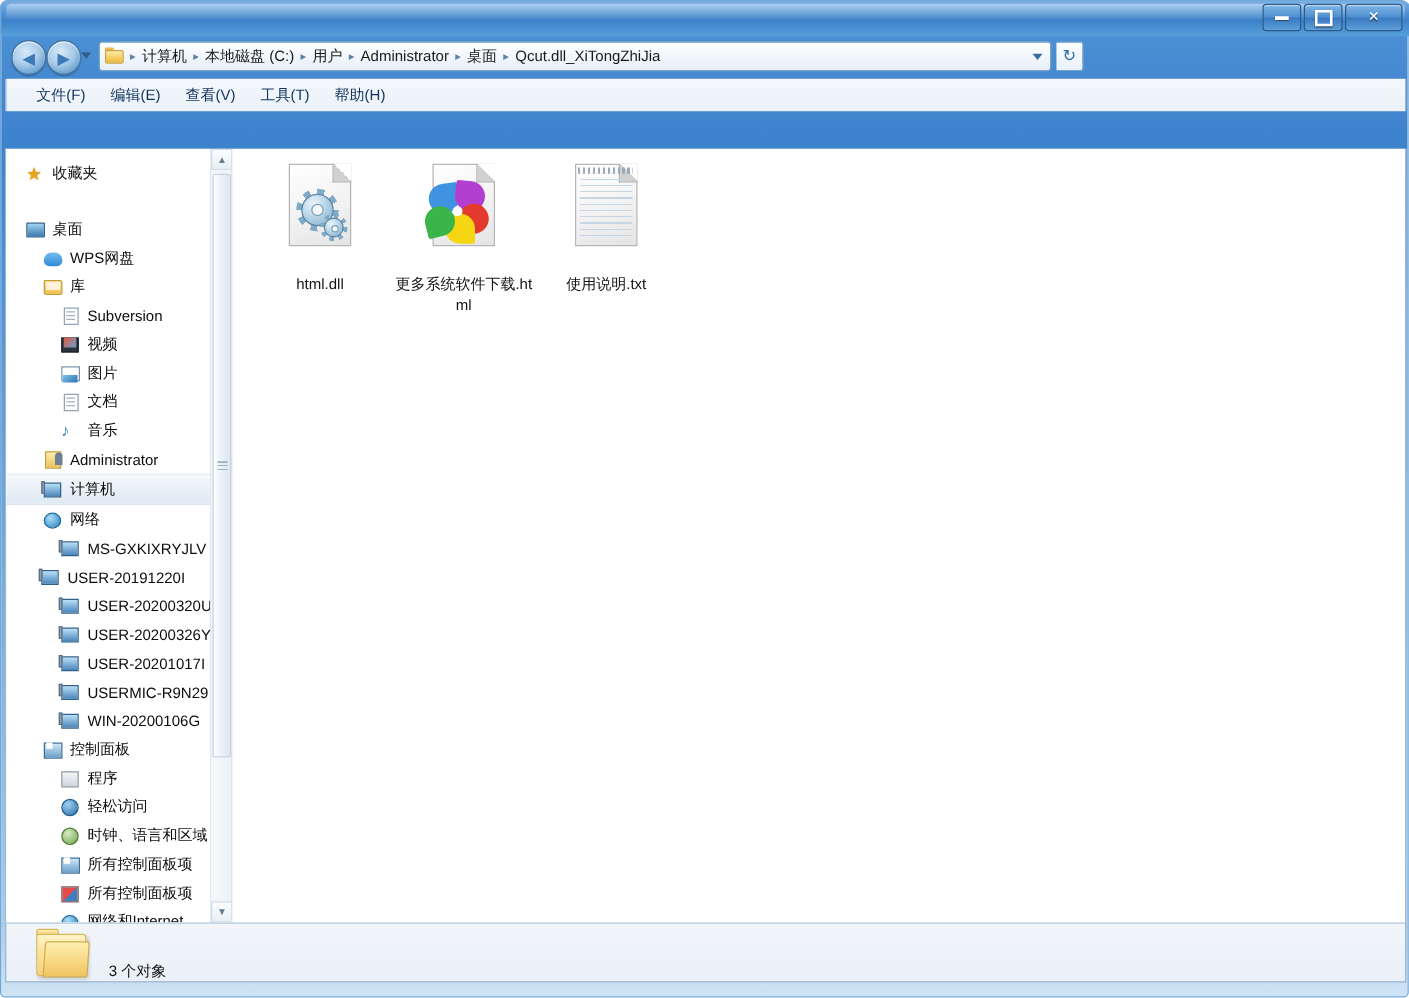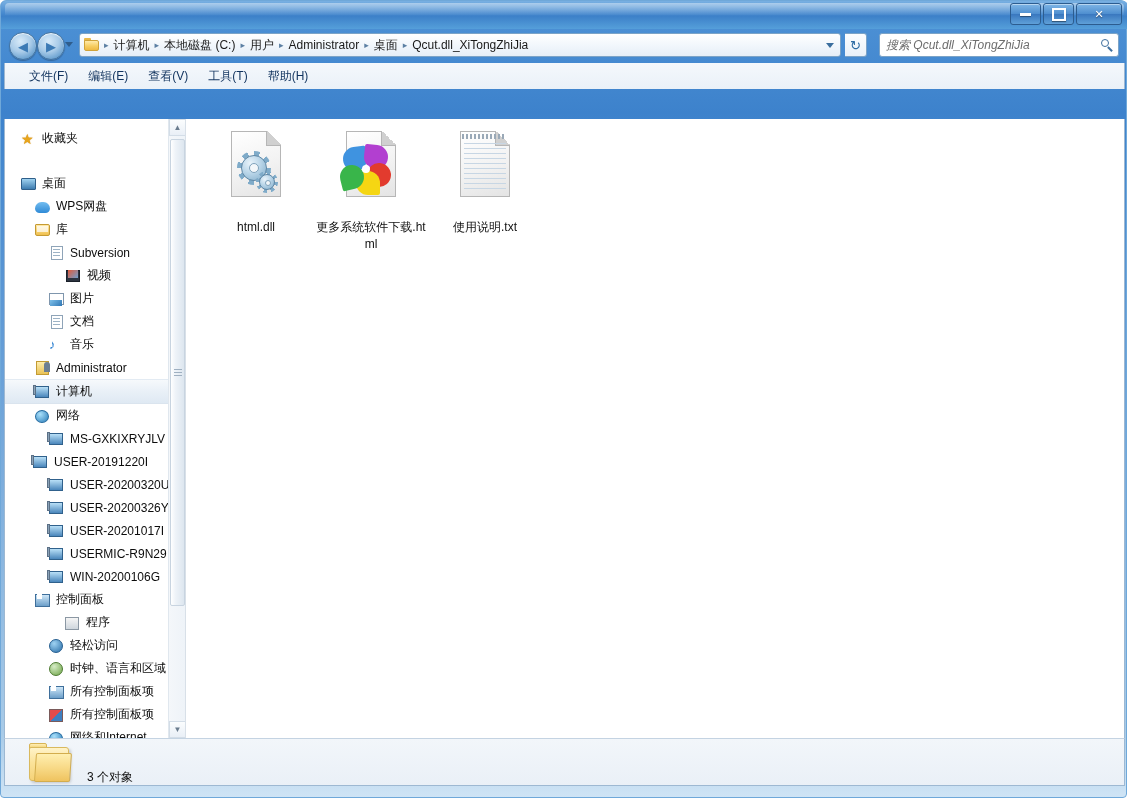--- a/index.html
+++ b/index.html
@@ -270,27 +270,20 @@
       <span class="bc-item">桌面</span>
       <span class="bc-sep">▸</span>
       <span class="bc-item">Qcut.dll_XiTongZhiJia</span>
       <div id="addr-drop"></div>
     </div>
 
     <div id="refreshbtn">
       <span>↻</span>
     </div>
 
-    <div id="searchbox">
-      <input type="text" placeholder="搜索 Qcut.dll_XiTongZhiJia" style="">
-      <div class="magnifier">
-        <div class="ring"></div>
-          <div class="hdl"></div>
-      </div>
-    </div>
   </div>
 
   <div id="menubar">
     <div class="menuitem">文件(F)</div>
     <div class="menuitem">编辑(E)</div>
     <div class="menuitem">查看(V)</div>
     <div class="menuitem">工具(T)</div>
     <div class="menuitem">帮助(H)</div>
   </div>
 
@@ -322,21 +315,21 @@
             <span class="ic-lib" style="display:block"></span>
           </span>
         <span class="lbl">库</span>
       </div>
       <div class="navitem" style="padding-left:44px">
         <span class="ic">
             <span class="ic-doc" style="display:block"></span>
           </span>
         <span class="lbl">Subversion</span>
       </div>
-      <div class="navitem" style="padding-left:61px">
+      <div class="navitem" style="padding-left:44px">
         <span class="ic">
             <span class="ic-film" style="display:block"></span>
           </span>
         <span class="lbl">视频</span>
       </div>
       <div class="navitem" style="padding-left:44px">
         <span class="ic">
             <span class="ic-pic" style="display:block"></span>
           </span>
         <span class="lbl">图片</span>
@@ -410,21 +403,21 @@
             <span class="ic-pc" style="display:block"></span>
           </span>
         <span class="lbl">WIN-20200106G</span>
       </div>
       <div class="navitem" style="padding-left:30px">
         <span class="ic">
             <span class="ic-cp" style="display:block"></span>
           </span>
         <span class="lbl">控制面板</span>
       </div>
-      <div class="navitem" style="padding-left:60px">
+      <div class="navitem" style="padding-left:44px">
         <span class="ic">
             <span class="ic-prog" style="display:block"></span>
           </span>
         <span class="lbl">程序</span>
       </div>
       <div class="navitem" style="padding-left:44px">
         <span class="ic">
             <span class="ic-ease" style="display:block"></span>
           </span>
         <span class="lbl">轻松访问</span>

